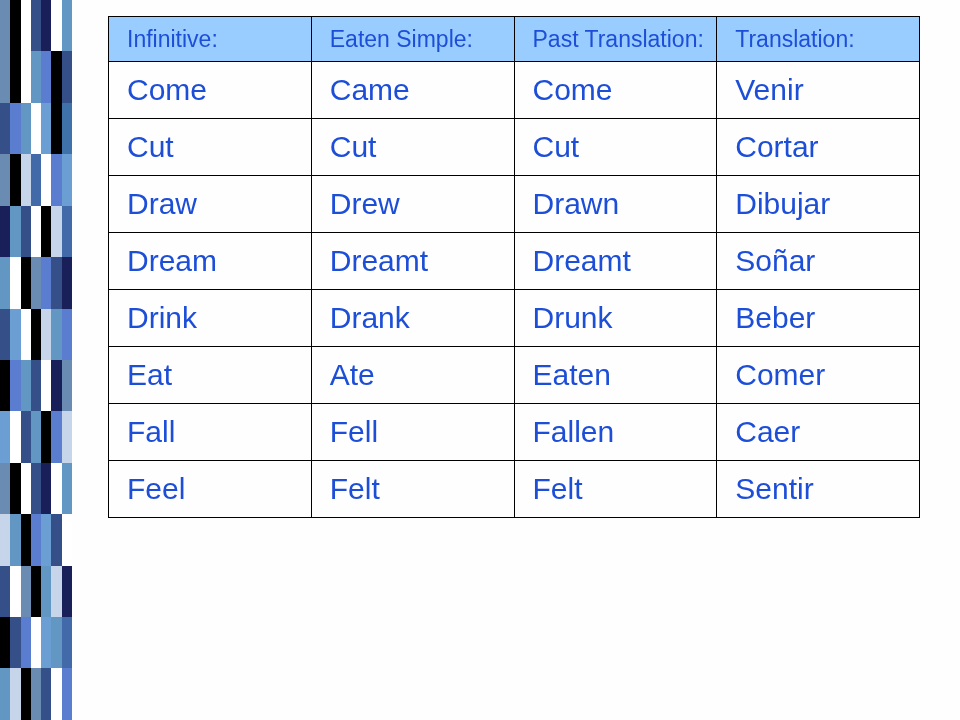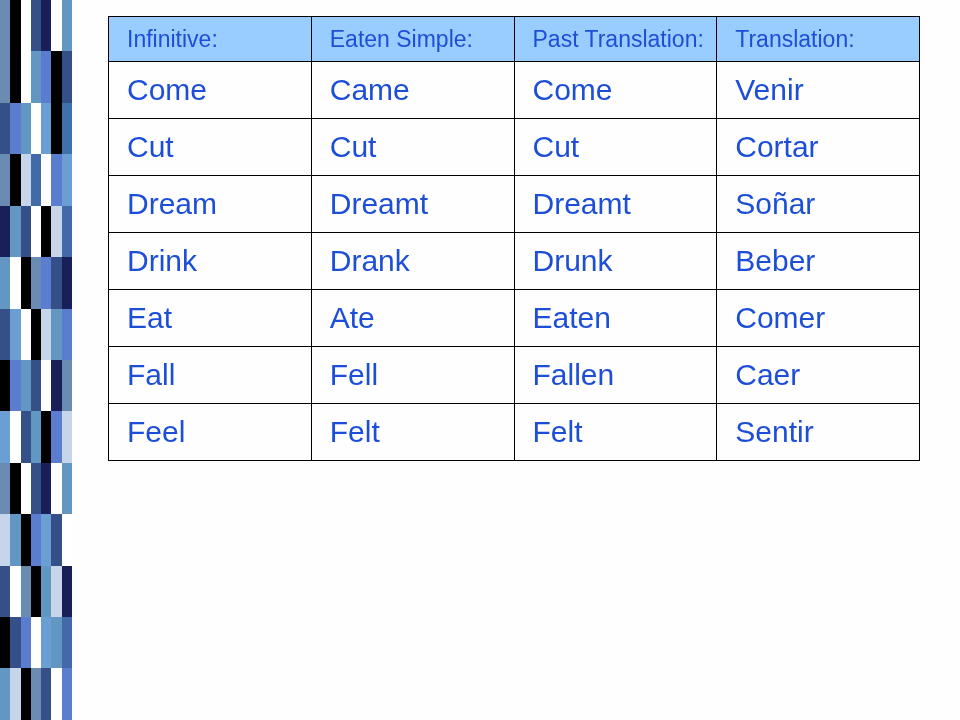--- a/index.html
+++ b/index.html
@@ -221,20 +221,26 @@
             <td>Come</td>
             <td class="trans">venir</td>
           </tr>
           <tr>
             <td>Cut</td>
             <td>Cut</td>
             <td>Cut</td>
             <td class="trans">cortar</td>
           </tr>
           <tr>
+            <td>Draw</td>
+            <td>Drew</td>
+            <td>Drawn</td>
+            <td class="trans">dibujar</td>
+          </tr>
+          <tr>
             <td>Dream</td>
             <td>Dreamt</td>
             <td>Dreamt</td>
             <td class="trans">soñar</td>
           </tr>
           <tr>
             <td>Drink</td>
             <td>Drank</td>
             <td>Drunk</td>
             <td class="trans">beber</td>

